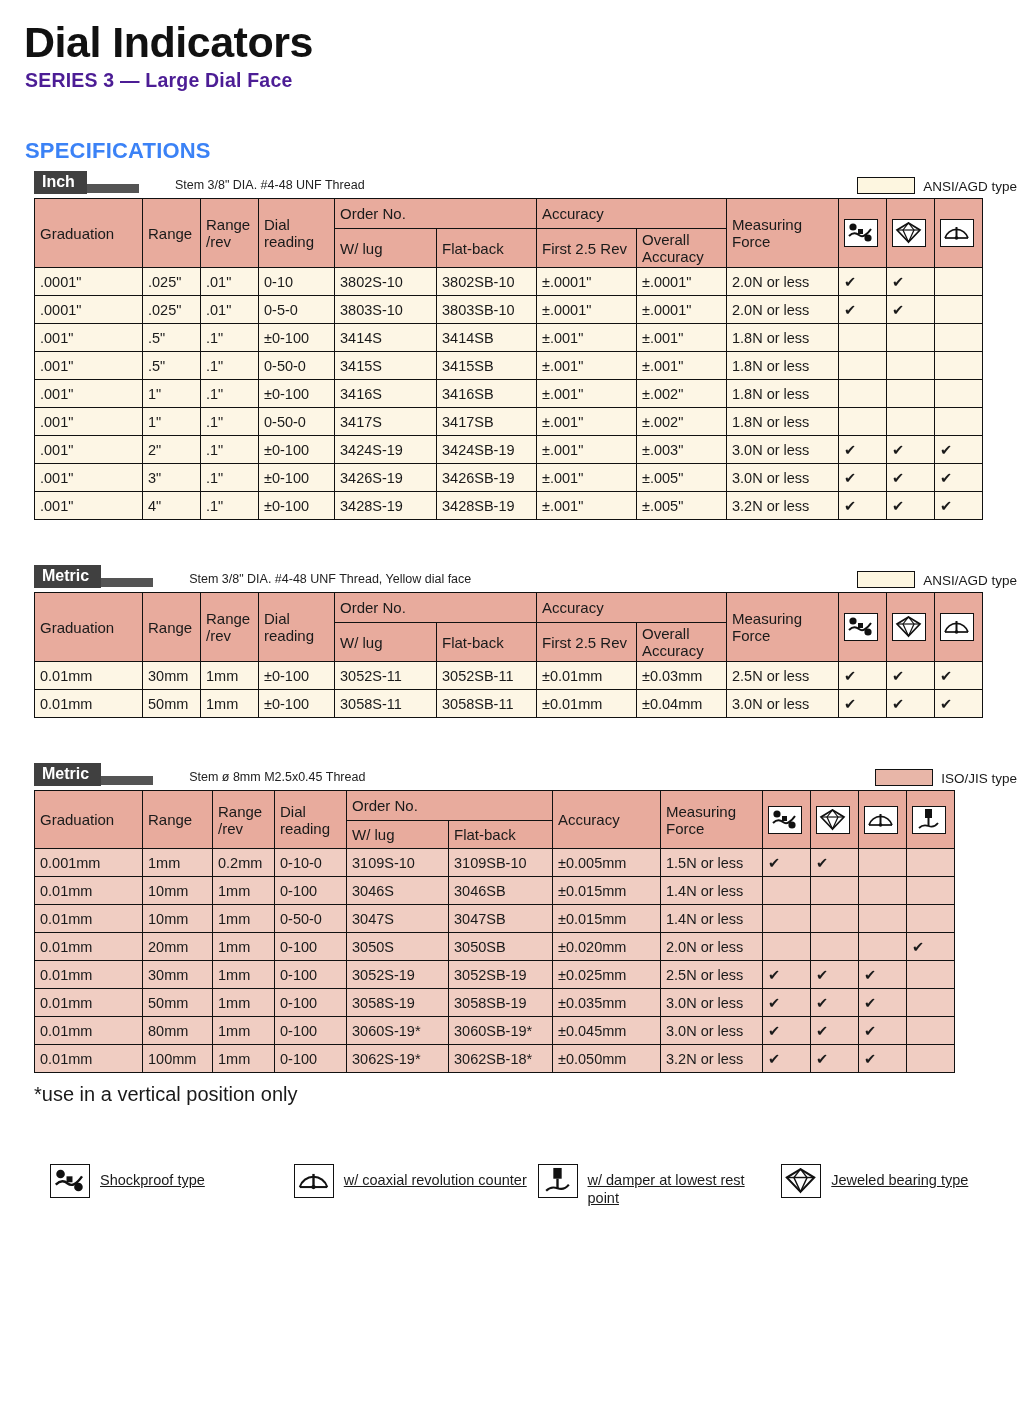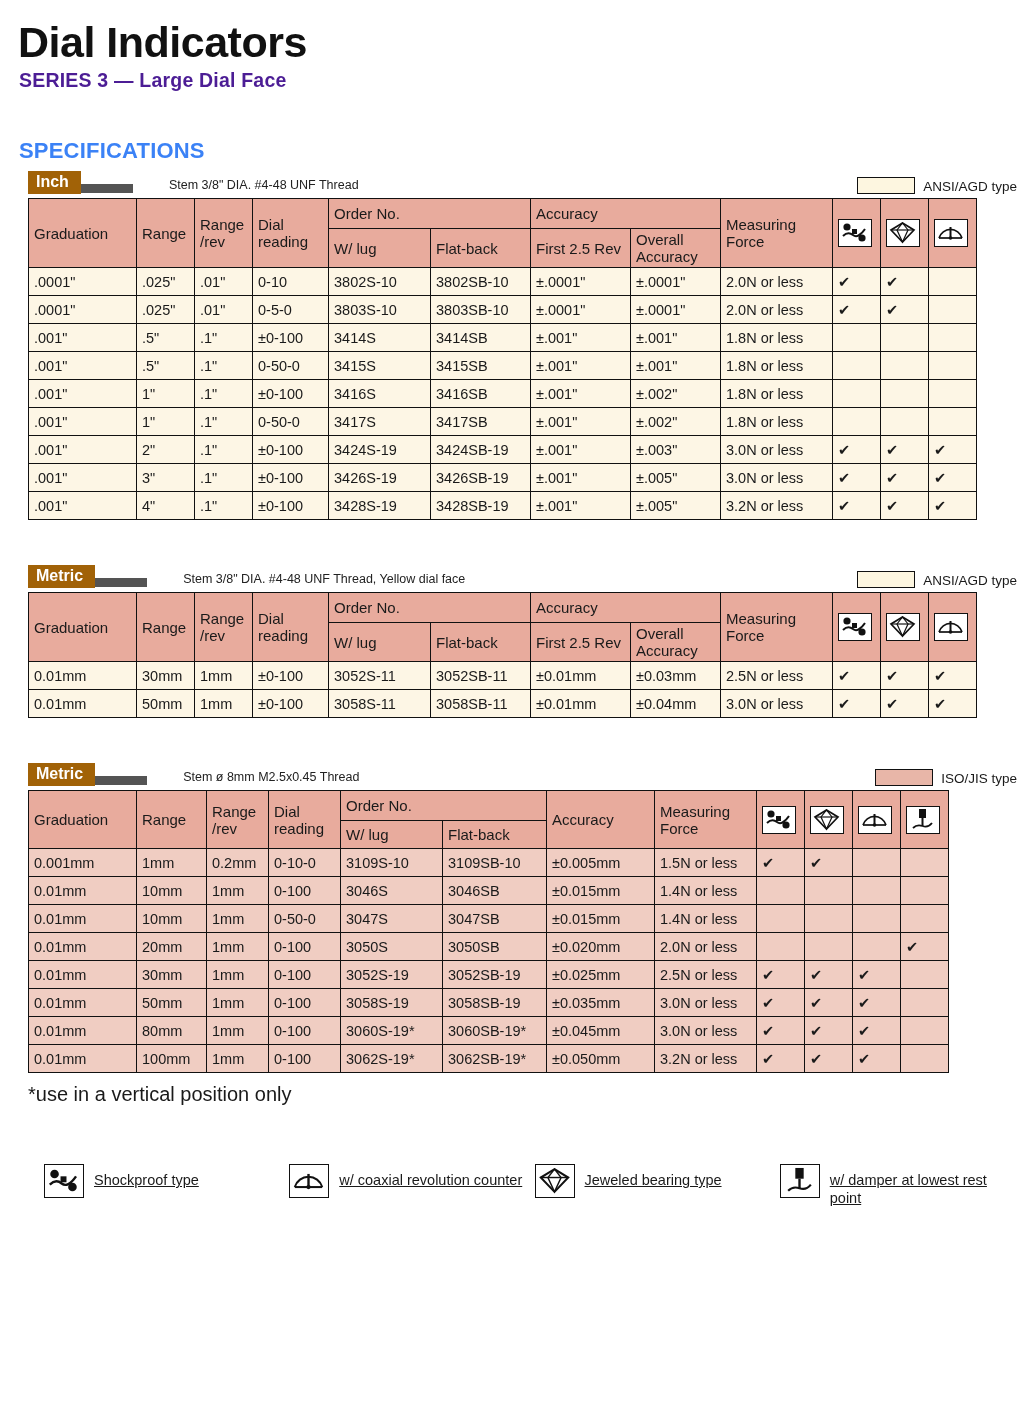--- a/index.html
+++ b/index.html
@@ -5,21 +5,21 @@
   * { box-sizing: border-box; }
   html, body { margin:0; padding:0; }
   body {
     width:1035px; height:1415px;
     background:#ffffff;
     font-family:"Liberation Sans", sans-serif;
     color:#1a1a1a;
     position:relative;
     overflow:hidden;
   }
-  .page { padding:14px 18px 0 14px; }
+  .page { padding:14px 18px 0 20px; }
 
   h1.title {
     font-size:43px;
     font-weight:bold;
     letter-spacing:-0.5px;
     margin:4px 0 2px 4px;
     color:#111;
   }
   .subtitle {
     font-size:19.5px;
@@ -38,21 +38,21 @@
 
   
   .sec-bar {
     position:relative;
     height:24px;
     margin:0 0 4px 14px;
     display:flex;
     align-items:center;
   }
   .sec-tag {
-    background:#a16207;
+    background:#404040;
     color:#fff;
     font-size:16px;
     font-weight:bold;
     padding:2px 12px 3px 8px;
     line-height:18px;
     height:23px;
     display:flex;
     align-items:center;
   }
   .sec-tail {
@@ -634,21 +634,21 @@
           <td class="chk">✔</td>
           <td class="chk">✔</td>
           <td class="chk"></td>
         </tr>
         <tr>
           <td>0.01mm</td>
           <td>100mm</td>
           <td>1mm</td>
           <td>0-100</td>
           <td class="bold">3062S-19*</td>
-          <td class="bold">3062SB-19*</td>
+          <td class="bold">3062SB-18*</td>
           <td>±0.050mm</td>
           <td>3.2N or less</td>
           <td class="chk">✔</td>
           <td class="chk">✔</td>
           <td class="chk">✔</td>
           <td class="chk"></td>
         </tr>
       </tbody>
   </table>
 
@@ -673,32 +673,32 @@
             <line x1="4" y1="18" x2="27" y2="18" stroke="#111" stroke-width="1.7"></line>
             <line x1="15.5" y1="18" x2="15.5" y2="7" stroke="#111" stroke-width="2"></line>
             <circle cx="15.5" cy="18" r="1.8" fill="#111"></circle>
           </svg>
         </span>
         <span class="bl-text">w/ coaxial revolution counter</span>
       </div>
       <div class="bl-item">
         <span class="ic">
           <svg width="37" height="31" viewBox="0 0 31 25">
+            <rect x="12" y="2" width="7" height="9" fill="#111"></rect>
+            <line x1="15.5" y1="11" x2="15.5" y2="19" stroke="#111" stroke-width="2"></line>
+            <path d="M6 21 q4 -4 9.5 -2 q5.5 2 9.5 -3" stroke="#111" stroke-width="1.8" fill="none"></path>
+          </svg>
+        </span>
+        <span class="bl-text">w/ damper at lowest rest point</span>
+      </div>
+      <div class="bl-item">
+        <span class="ic">
+          <svg width="37" height="31" viewBox="0 0 31 25">
             <polygon points="15.5,3 27,10 15.5,22 4,10" fill="none" stroke="#111" stroke-width="1.7"></polygon>
             <polygon points="15.5,3 21,10 15.5,22 10,10" fill="none" stroke="#111" stroke-width="1.2"></polygon>
             <line x1="4" y1="10" x2="27" y2="10" stroke="#111" stroke-width="1.2"></line>
           </svg>
         </span>
         <span class="bl-text">Jeweled bearing type</span>
       </div>
-      <div class="bl-item">
-        <span class="ic">
-          <svg width="37" height="31" viewBox="0 0 31 25">
-            <rect x="12" y="2" width="7" height="9" fill="#111"></rect>
-            <line x1="15.5" y1="11" x2="15.5" y2="19" stroke="#111" stroke-width="2"></line>
-            <path d="M6 21 q4 -4 9.5 -2 q5.5 2 9.5 -3" stroke="#111" stroke-width="1.8" fill="none"></path>
-          </svg>
-        </span>
-        <span class="bl-text">w/ damper at lowest rest point</span>
-      </div>
     </div>
 
 </div>
 
 </body></html>

